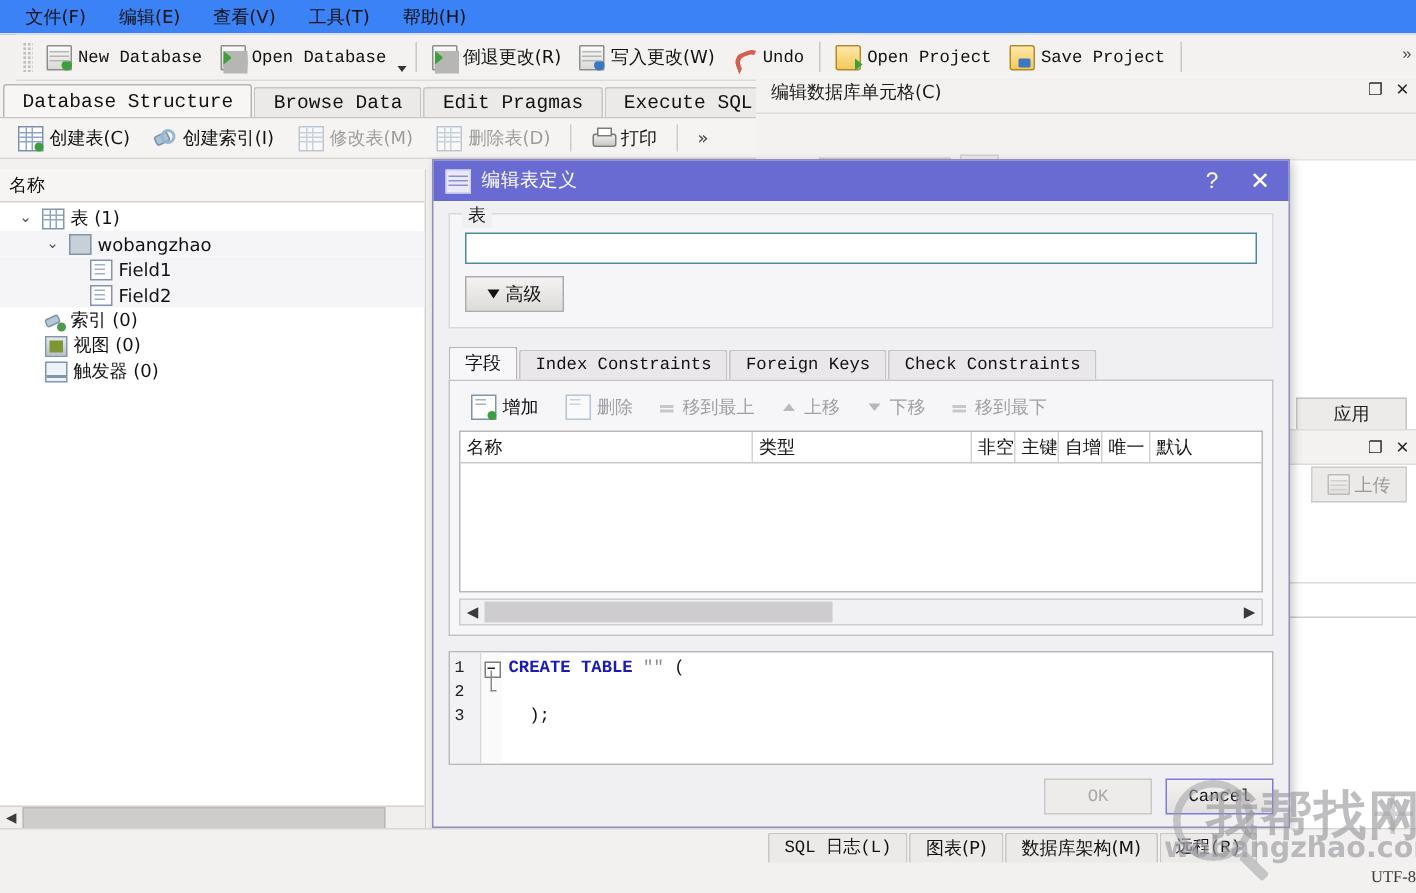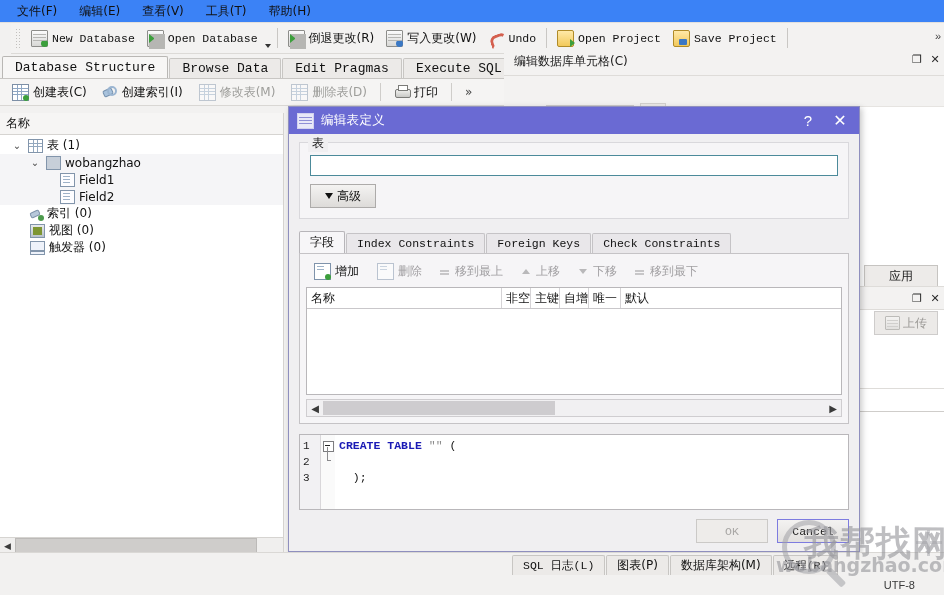--- a/index.html
+++ b/index.html
@@ -228,22 +228,22 @@
   .dbtn.dis{color:#a9a7a5;background:#eeecea;border-color:#cbc9c7;}
   .dbtn.def{border:1px solid #7d7be0;}
 
   
   .bottombar{position:absolute;left:0;right:0;bottom:0;height:42px;background:#f2f1f0;border-top:1px solid #dad8d5;}
   .btabs{display:flex;align-items:flex-end;height:22px;padding-left:10px;}
   .btab{height:19px;line-height:19px;padding:0 10px;background:#eceae8;border:1px solid #c8c6c3;
         border-bottom:none;margin-right:1px;font-family:"Liberation Mono","DejaVu Sans Mono",monospace;
         font-size:11.5px;color:#111;border-radius:2px 2px 0 0;}
   .btab.cn{font-family:"DejaVu Sans",sans-serif;font-size:12px;}
-  .statusline{height:19px;display:flex;align-items:center;justify-content:flex-end;padding-right:29px;
-              font-family:Liberation Sans, sans-serif;font-size:11px;color:#3a3a3a;}
+  .statusline{height:19px;display:flex;align-items:center;justify-content:flex-end;padding-right:0;
+              font-family:Liberation Serif, serif;font-size:11px;color:#3a3a3a;}
 
   
   .wm{position:absolute;left:752px;top:512px;width:192px;height:83px;pointer-events:none;}
   .wm .mag{position:absolute;left:30px;top:8px;width:44px;height:44px;border-radius:50%;
            border:5px solid rgba(160,160,165,.55);}
   .wm .mag:after{content:"";position:absolute;right:-16px;bottom:-12px;width:22px;height:7px;
            background:rgba(160,160,165,.55);transform:rotate(45deg);border-radius:2px;}
   .wm .cn{position:absolute;left:52px;top:8px;font-family:"DejaVu Sans",sans-serif;font-size:35px;
           font-weight:bold;color:rgba(150,150,155,.62);letter-spacing:1px;white-space:nowrap;}
   .wm .en{position:absolute;left:24px;top:42px;font-family:"DejaVu Sans",sans-serif;font-size:19px;
@@ -517,20 +517,21 @@
           </div>
           <div class="fbtn dis">
             <span class="tri top"></span>
             <span>移到最下</span>
           </div>
         </div>
 
         <div class="fgrid">
           <div class="fg-head">
             <div class="fg-col" style="width:190px">名称</div>
+            <div class="fg-col" style="width:141px">类型</div>
             <div class="fg-col" style="width:24px">非空</div>
             <div class="fg-col" style="width:24px">主键</div>
             <div class="fg-col" style="width:24px">自增</div>
             <div class="fg-col" style="width:27px">唯一</div>
             <div class="fg-col" style="width:60px;border-right:none">默认</div>
           </div>
         </div>
 
         <div class="fscroll">
           <div class="ar">◀</div>

